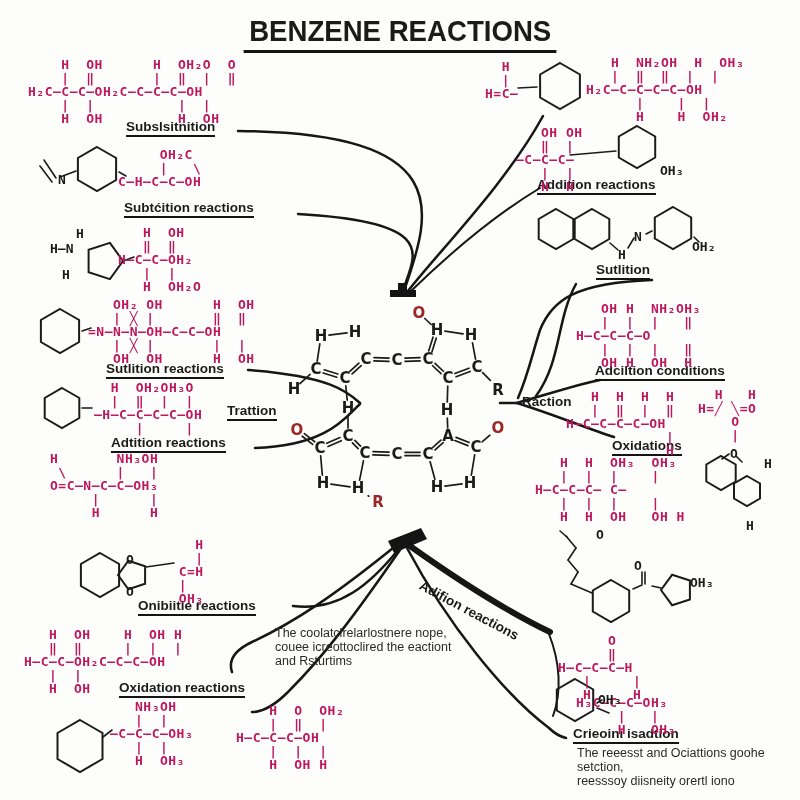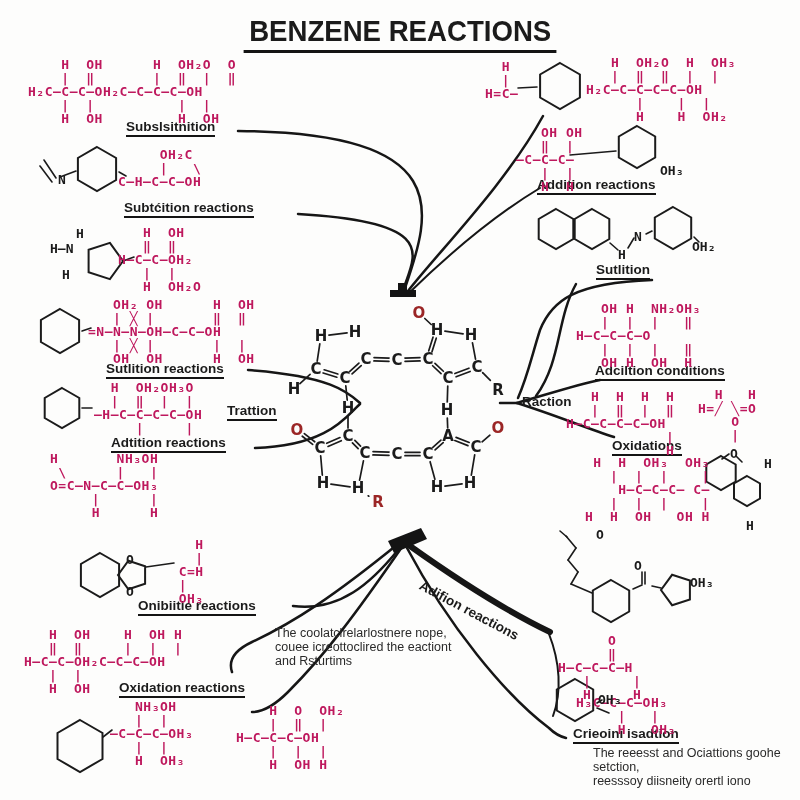--- a/index.html
+++ b/index.html
@@ -242,21 +242,21 @@
    |  |
    H  OH₃</pre>
     <pre class="structure" style="left: 236px; top: 704px;">    H  O  OH₂
     |  ‖  |
 H–C–C–C–OH
     |  |  |
     H  OH H</pre>
     <pre class="structure" style="left: 485px; top: 60px;">  H
   |
 H=C–</pre>
-    <pre class="structure" style="left: 586px; top: 56px;">   H  OH₂O  H  OH₃
+    <pre class="structure" style="left: 586px; top: 56px;">   H  NH₂OH  H  OH₃
    |  ‖  ‖  |  |
 H₂C–C–C–C–C–OH
       |    |  |
       H    H  OH₂</pre>
     <pre class="structure" style="left: 516px; top: 126px;">   OH OH
    ‖  |
 –C–C–C–
    |  |
    H  H</pre>
     <pre class="structure" style="left: 576px; top: 302px;">   OH H  NH₂OH₃
@@ -266,21 +266,21 @@
    OH H  OH  H</pre>
     <pre class="structure" style="left: 566px; top: 390px;">   H  H  H  H
    |  ‖  |  ‖
 H–C–C–C–C–OH
             |
             H</pre>
     <pre class="structure" style="left: 698px; top: 388px;">  H   H
 H=╱ ╲=O
     O
     |</pre>
-    <pre class="structure" style="left: 560px; top: 456px; text-align: right;">   H  H  OH₃  OH₃
+    <pre class="structure" style="left: 535px; top: 456px;">   H  H  OH₃  OH₃
    |  |  |    |
 H–C–C–C– C–
    |  |  |    |
    H  H  OH   OH H</pre>
     <pre class="structure" style="left: 558px; top: 634px;">      O
       ‖
 H–C–C–C–H
    |     |
    H     H</pre>
     <pre class="structure" style="left: 576px; top: 696px;">H₃C–C–C–OH₃
@@ -299,15 +299,15 @@
     <span class="atom" style="left: 596px; top: 527px;">O</span>
     <span class="atom" style="left: 634px; top: 558px;">O</span>
     <span class="atom" style="left: 690px; top: 575px;">OH₃</span>
     <span class="atom" style="left: 598px; top: 692px;">OH₃</span>
     <span class="atom" style="left: 730px; top: 446px;">O</span>
     <span class="atom" style="left: 764px; top: 456px;">H</span>
     <span class="atom" style="left: 746px; top: 518px;">H</span>
     <div class="para" style="left: 275px; top: 626px;">The coolatclrelarlostnere nope,
 couee icreottoclired the eactiont
 and Rsturtims</div>
-    <div class="para" style="left: 577px; top: 746px; margin-left: 16px;">The reeesst and Ociattions goohe setction,
+    <div class="para" style="left: 577px; top: 746px;">The reeesst and Ociattions goohe setction,
 reesssoy diisneity orertl iono</div>
   </div>
 
 </body></html>

